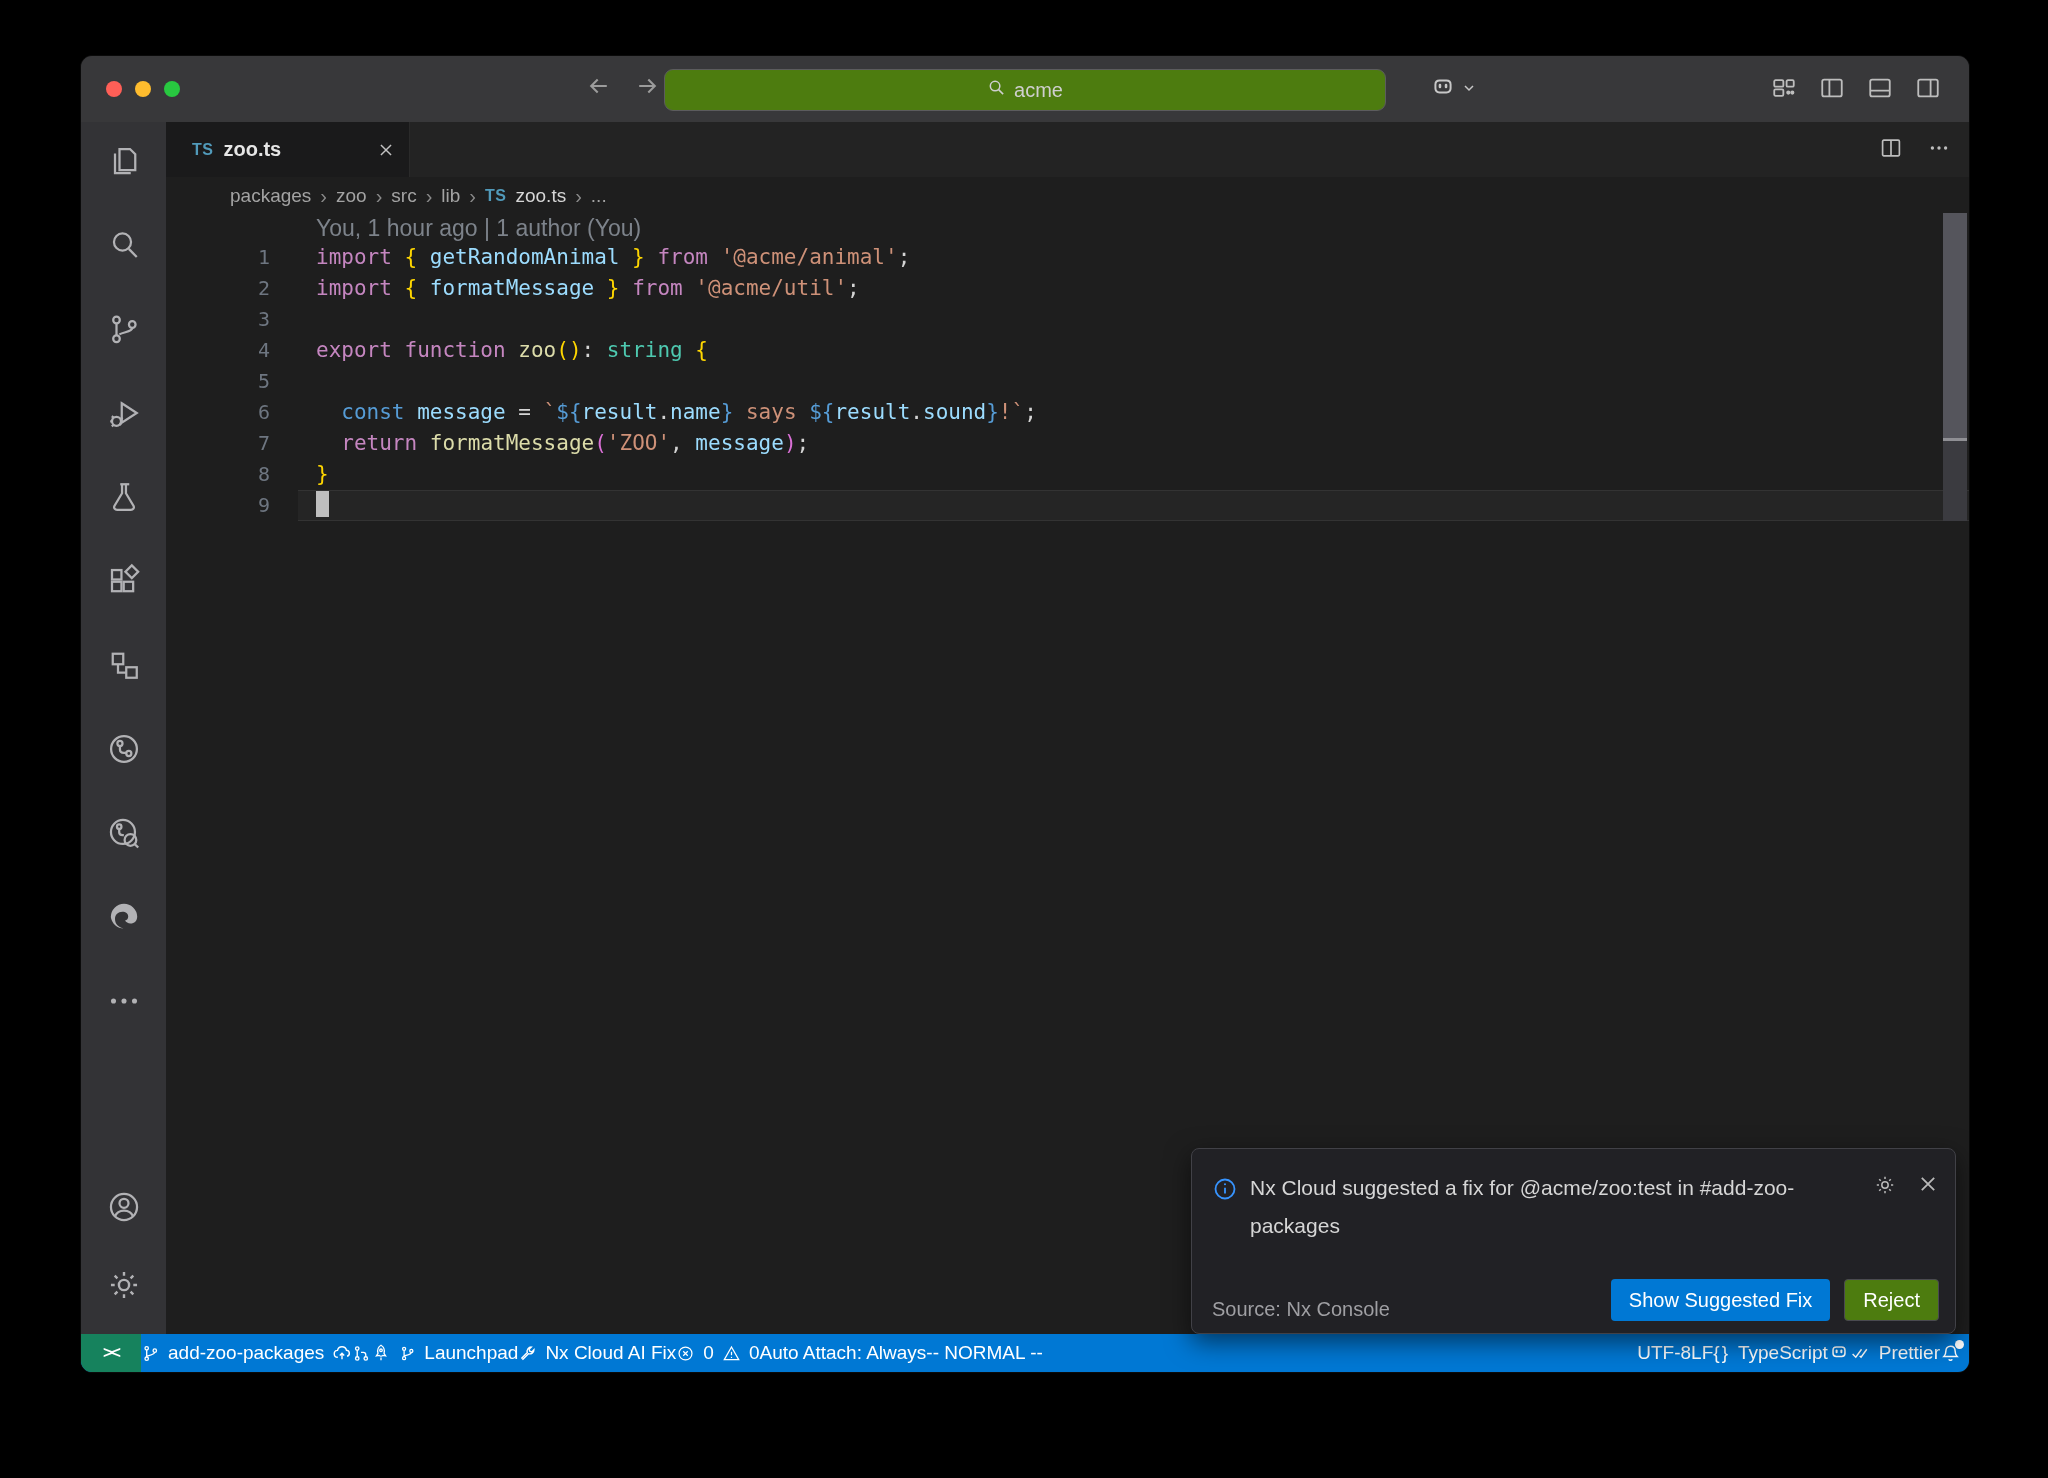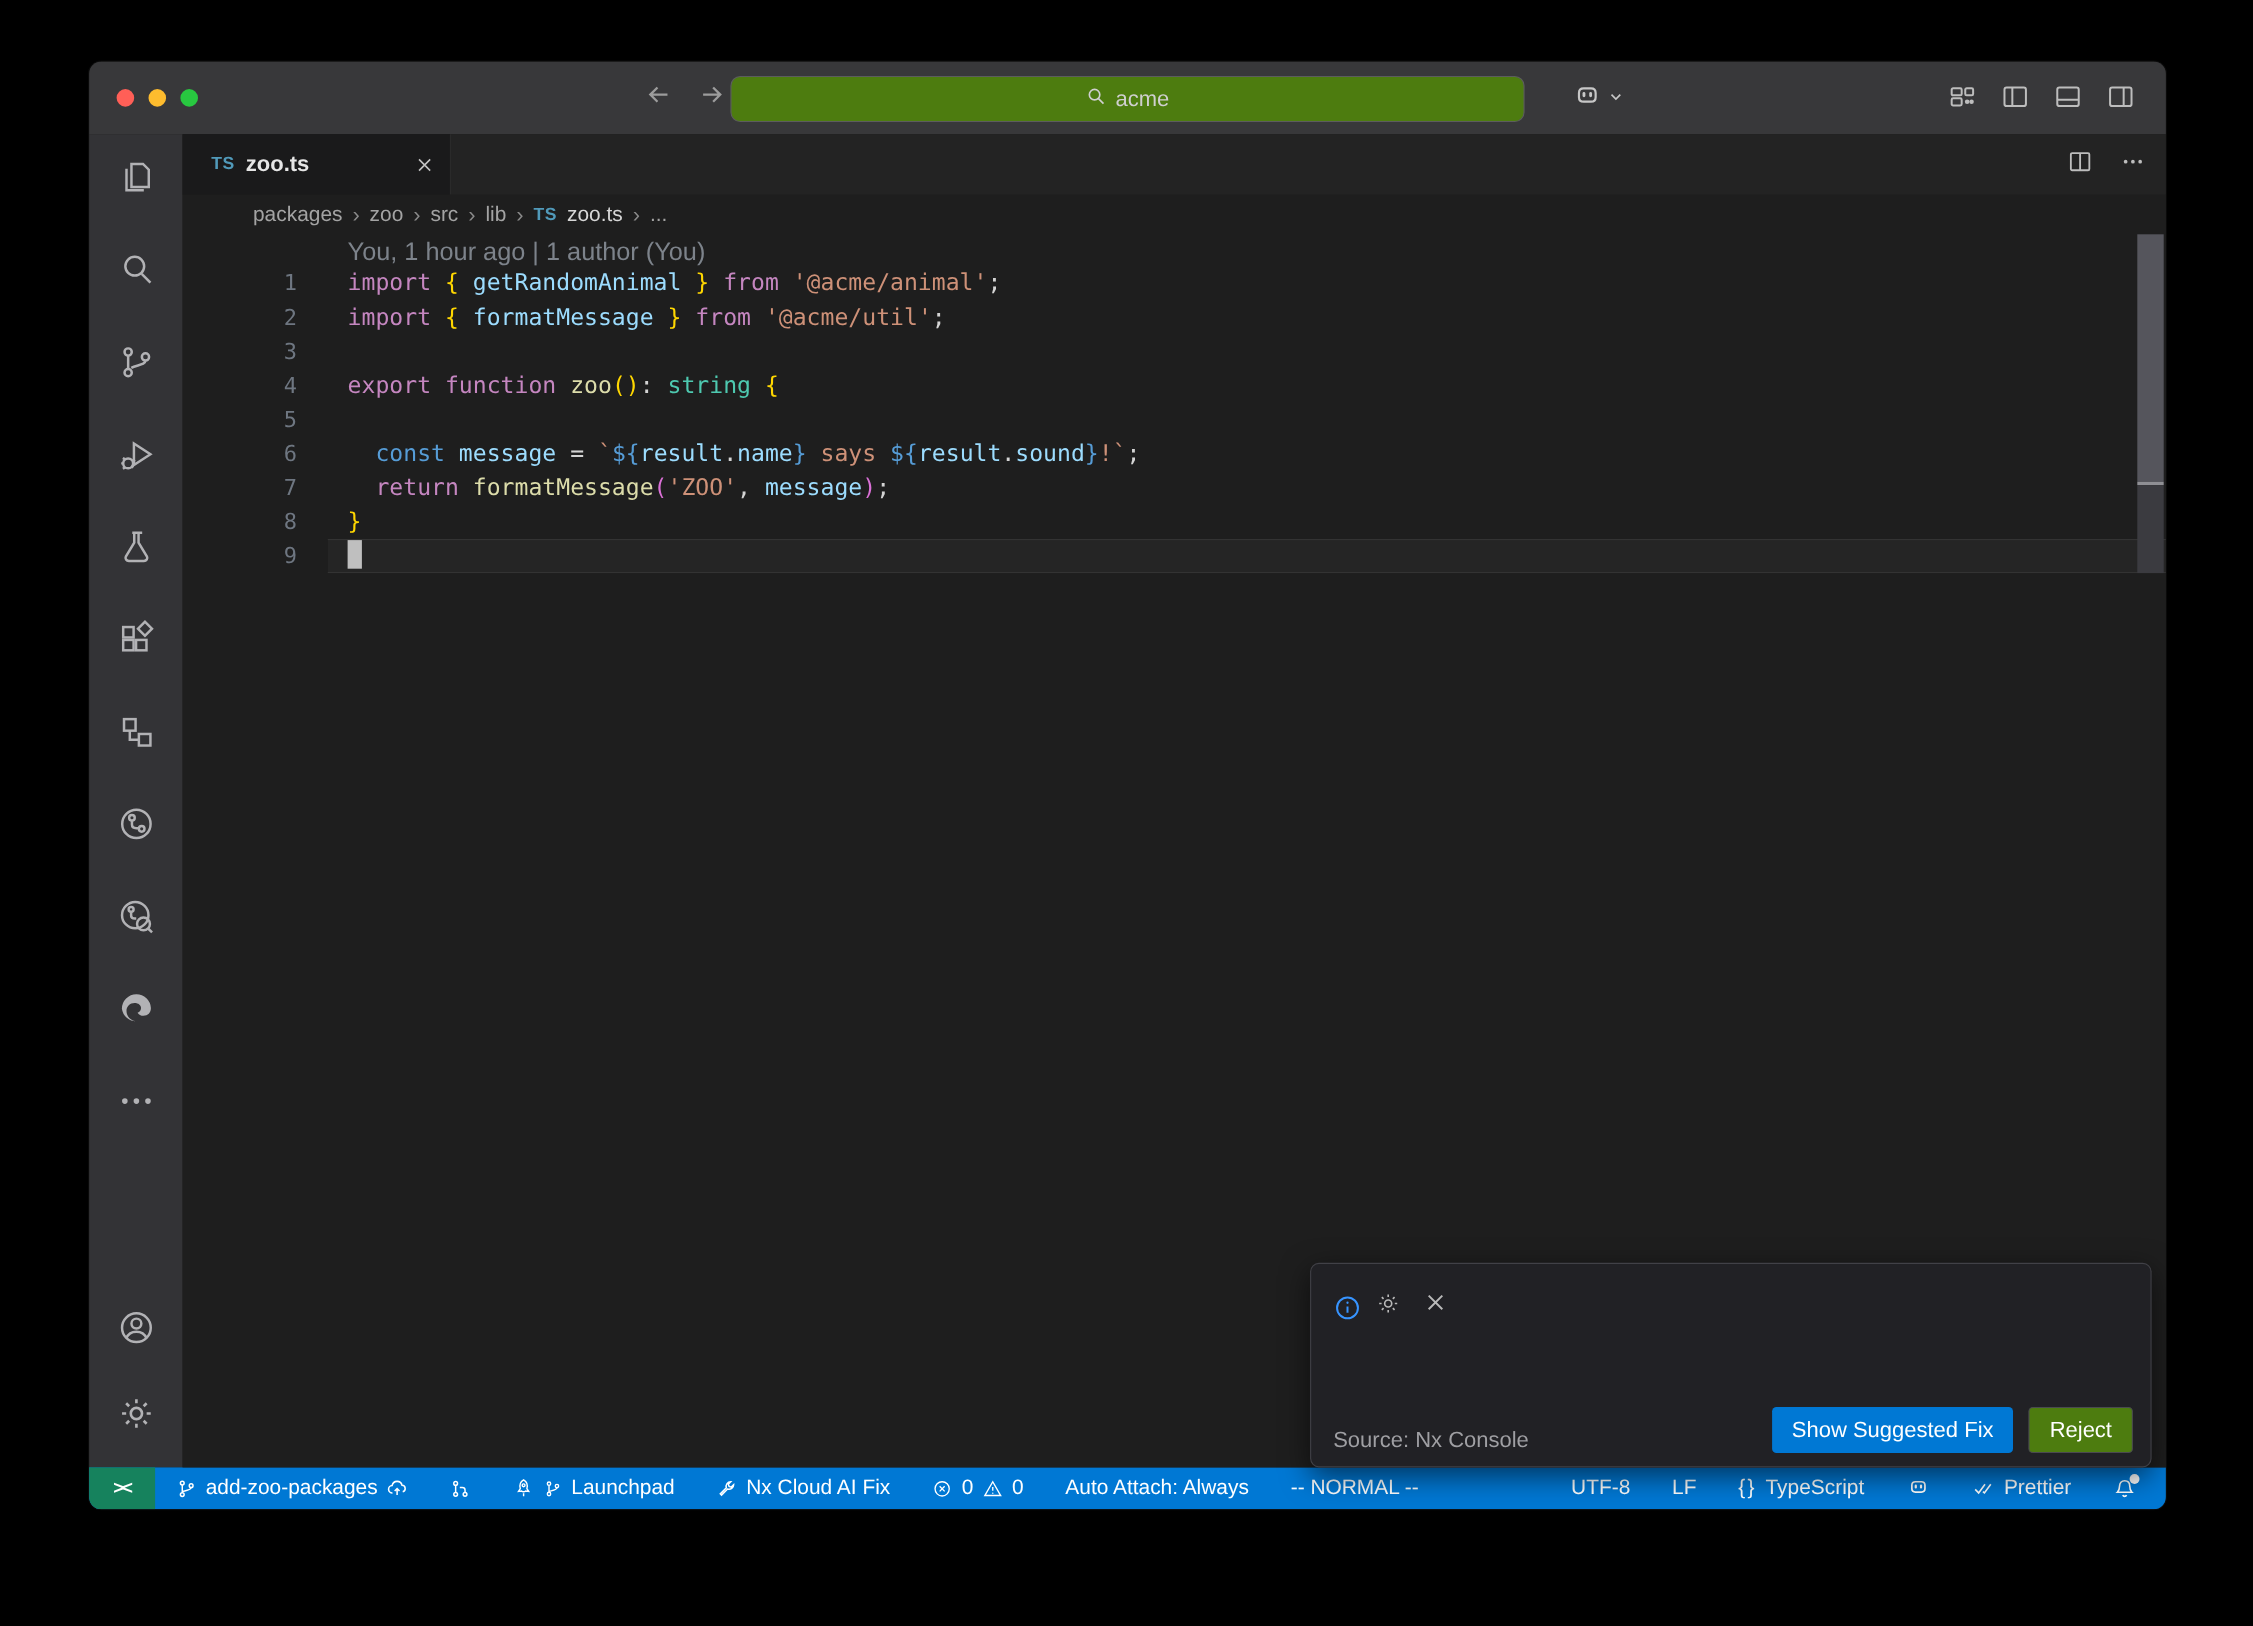--- a/index.html
+++ b/index.html
@@ -58,21 +58,21 @@
   .scrollmark{position:absolute;right:2px;top:261px;width:24px;height:3px;background:#8f8f94;}
   .scrollthumb2{position:absolute;right:2px;top:264px;width:24px;height:80px;background:#3b3b40;}
   
   .statusbar{height:38px;flex:0 0 38px;background:var(--accent,#0078d4);display:flex;align-items:stretch;
              color:#fff;font-size:19px;}
   .sb-remote{width:60px;flex:0 0 60px;background:var(--remote-bg,#16825d);display:flex;align-items:center;
              justify-content:center;font-weight:700;font-size:17px;letter-spacing:-2px;cursor:pointer;}
   .sb-left,.sb-right{display:flex;align-items:stretch;}
   .sb-left{flex:1;}
   .sb-right{margin-left:auto;padding-right:8px;}
-  .sb-item{display:flex;align-items:center;gap:8px;padding:0 19px;cursor:pointer;white-space:nowrap;}
+  .sb-item{display:flex;align-items:center;gap:8px;padding:0 0;cursor:pointer;white-space:nowrap;}
   .sb-item svg{display:block;}
   .bell-wrap{position:relative;display:flex;}
   .bell-dot{position:absolute;right:-3px;top:-3px;width:9px;height:9px;border-radius:50%;background:#fff;}
   .curly{letter-spacing:2px;font-size:19px;}
   
   .toast{position:absolute;left:1110px;top:1092px;width:763px;height:184px;background:#212125;
          border:1px solid #414147;border-radius:8px;box-shadow:0 8px 26px rgba(0,0,0,.55);z-index:5;
          color:#cccccc;}
   .toast-row1{display:flex;padding:20px 16px 0 20px;gap:12px;}
   .toast-msg{flex:1;font-size:21px;line-height:38px;color:#d6d6d6;}
@@ -455,20 +455,21 @@
 
     <div class="toast">
       <div class="toast-row1">
         <span class="info-icon" style="padding-top:7px">
           <svg width="26" height="26" viewBox="0 0 20 20" fill="none" stroke="currentColor" stroke-width="1.4">
               <circle cx="10" cy="10" r="7.3"></circle>
               <path d="M10 9v4.4"></path>
               <circle cx="10" cy="6.4" r=".8" fill="currentColor" stroke="none"></circle>
             </svg>
         </span>
+        <div class="toast-msg">Nx Cloud suggested a fix for @acme/zoo:test in #add-zoo-packages</div>
         <div class="toast-icons">
           <span>
             <svg width="24" height="24" viewBox="0 0 24 24" fill="none" stroke="currentColor" stroke-width="1.5">
                 <circle cx="12" cy="12" r="3.2"></circle>
                 <path d="M12 3.8v2.2M12 18v2.2M3.8 12H6M18 12h2.2M6.2 6.2l1.6 1.6M16.2 16.2l1.6 1.6M17.8 6.2l-1.6 1.6M7.8 16.2l-1.6 1.6"></path>
               </svg>
           </span>
           <span>
             <svg width="22" height="22" viewBox="0 0 16 16" fill="none" stroke="currentColor" stroke-width="1.3">
                 <path d="M3.5 3.5l9 9M12.5 3.5l-9 9"></path>

